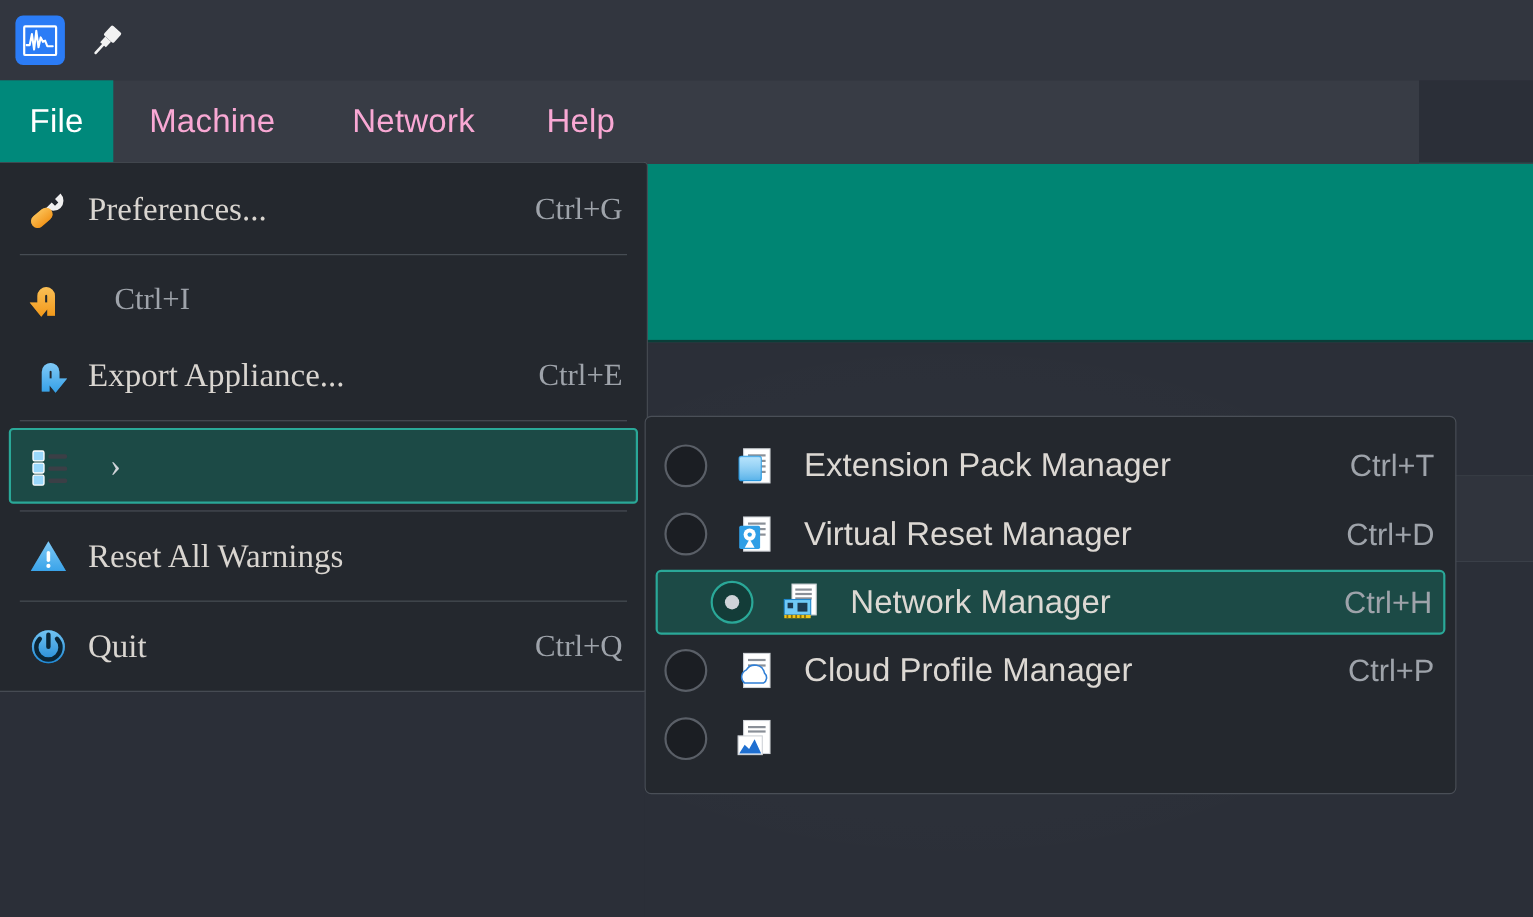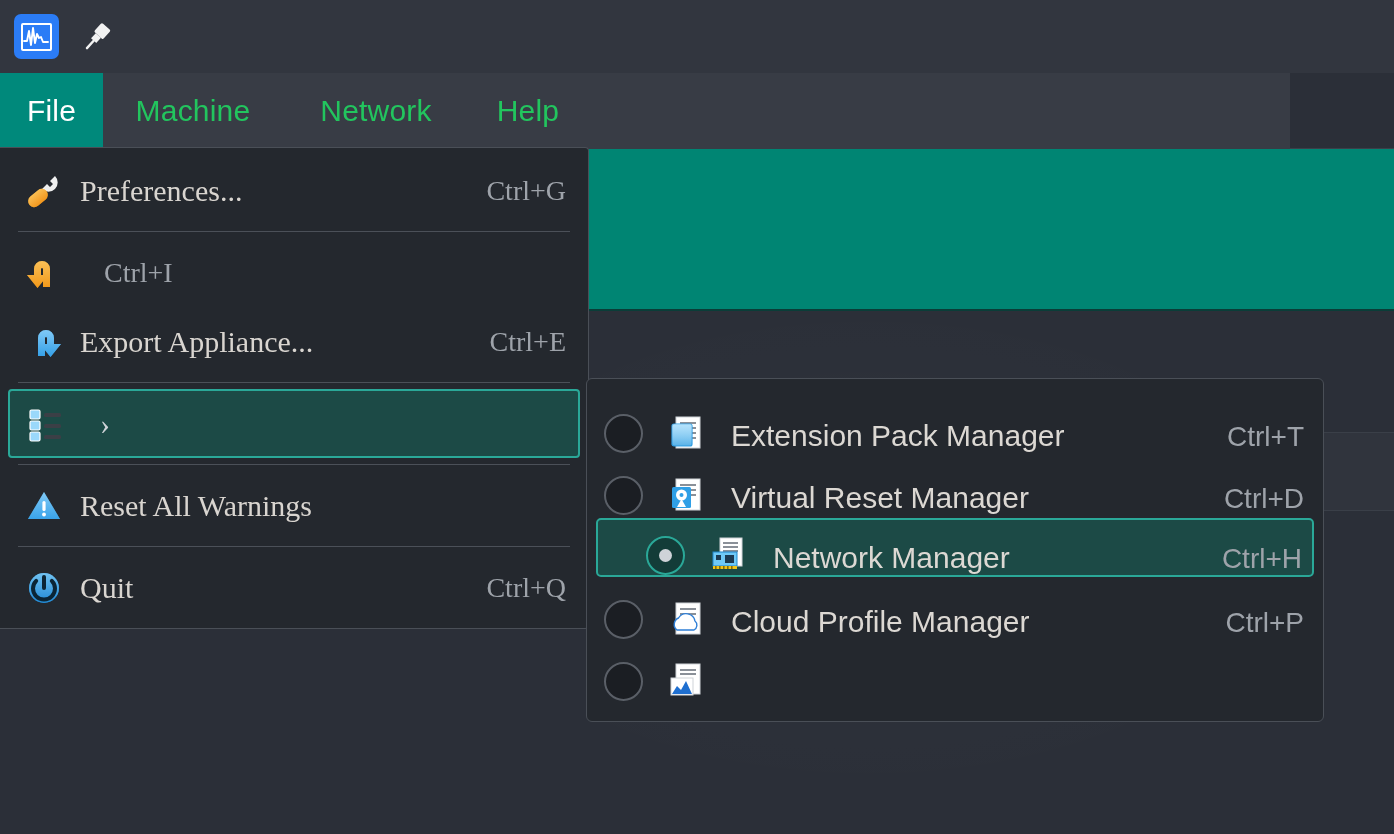--- a/index.html
+++ b/index.html
@@ -32,21 +32,21 @@
     position: absolute; left: 80px; top: 20px; width: 34px; height: 34px;
   }
 
   .menubar {
     position: absolute; left: 0; top: 73px; width: 1290px; height: 76px;
     background: #383c45;
   }
   .menubar-item {
     position: absolute; top: 0; height: 76px;
     display: flex; align-items: center; justify-content: center;
-    color: #22c55e; font-size: 30px; letter-spacing: .2px;
+    color: #f9a8d4; font-size: 30px; letter-spacing: .2px;
   }
   .menubar-item.active { background: #00897b; color: #ffffff; }
 
   
   .vm-selected {
     position: absolute; left: 586px; top: 148px; width: 808px; height: 163px;
     background: #008573;
     border-top: 1px solid #3b4049;
     border-bottom: 2px solid #0a3d38;
   }
@@ -101,21 +101,21 @@
   .mi-accel { color: #9ea3aa; font-size: 28px; margin-left: 24px; white-space: nowrap; }
   .mi-arrow { color: #cfd3d8; font-size: 30px; margin-left: 18px; }
   .sep { height: 1px; background: #4b5058; margin: 6px 18px; }
 
   
   #tools-submenu {
     left: 586px; top: 378px; width: 738px; height: 344px;
     padding: 12px 0; border-radius: 6px;
   }
   .smi {
-    position: relative; display: flex; align-items: flex-end;
+    position: relative; display: flex; align-items: center;
     height: 59px; margin: 3px 9px; padding: 0 10px 0 8px;
     border-radius: 5px;
     gap: 10px;
   }
   .smi.sel { background: #1c4a46; border: 2px solid #2aa898; padding-left: 48px; }
   .radio {
     width: 39px; height: 39px; flex: 0 0 39px; border-radius: 50%;
     border: 2px solid #5a5f67; background: #1b1e23;
     margin-right: 14px; position: relative;
   }

